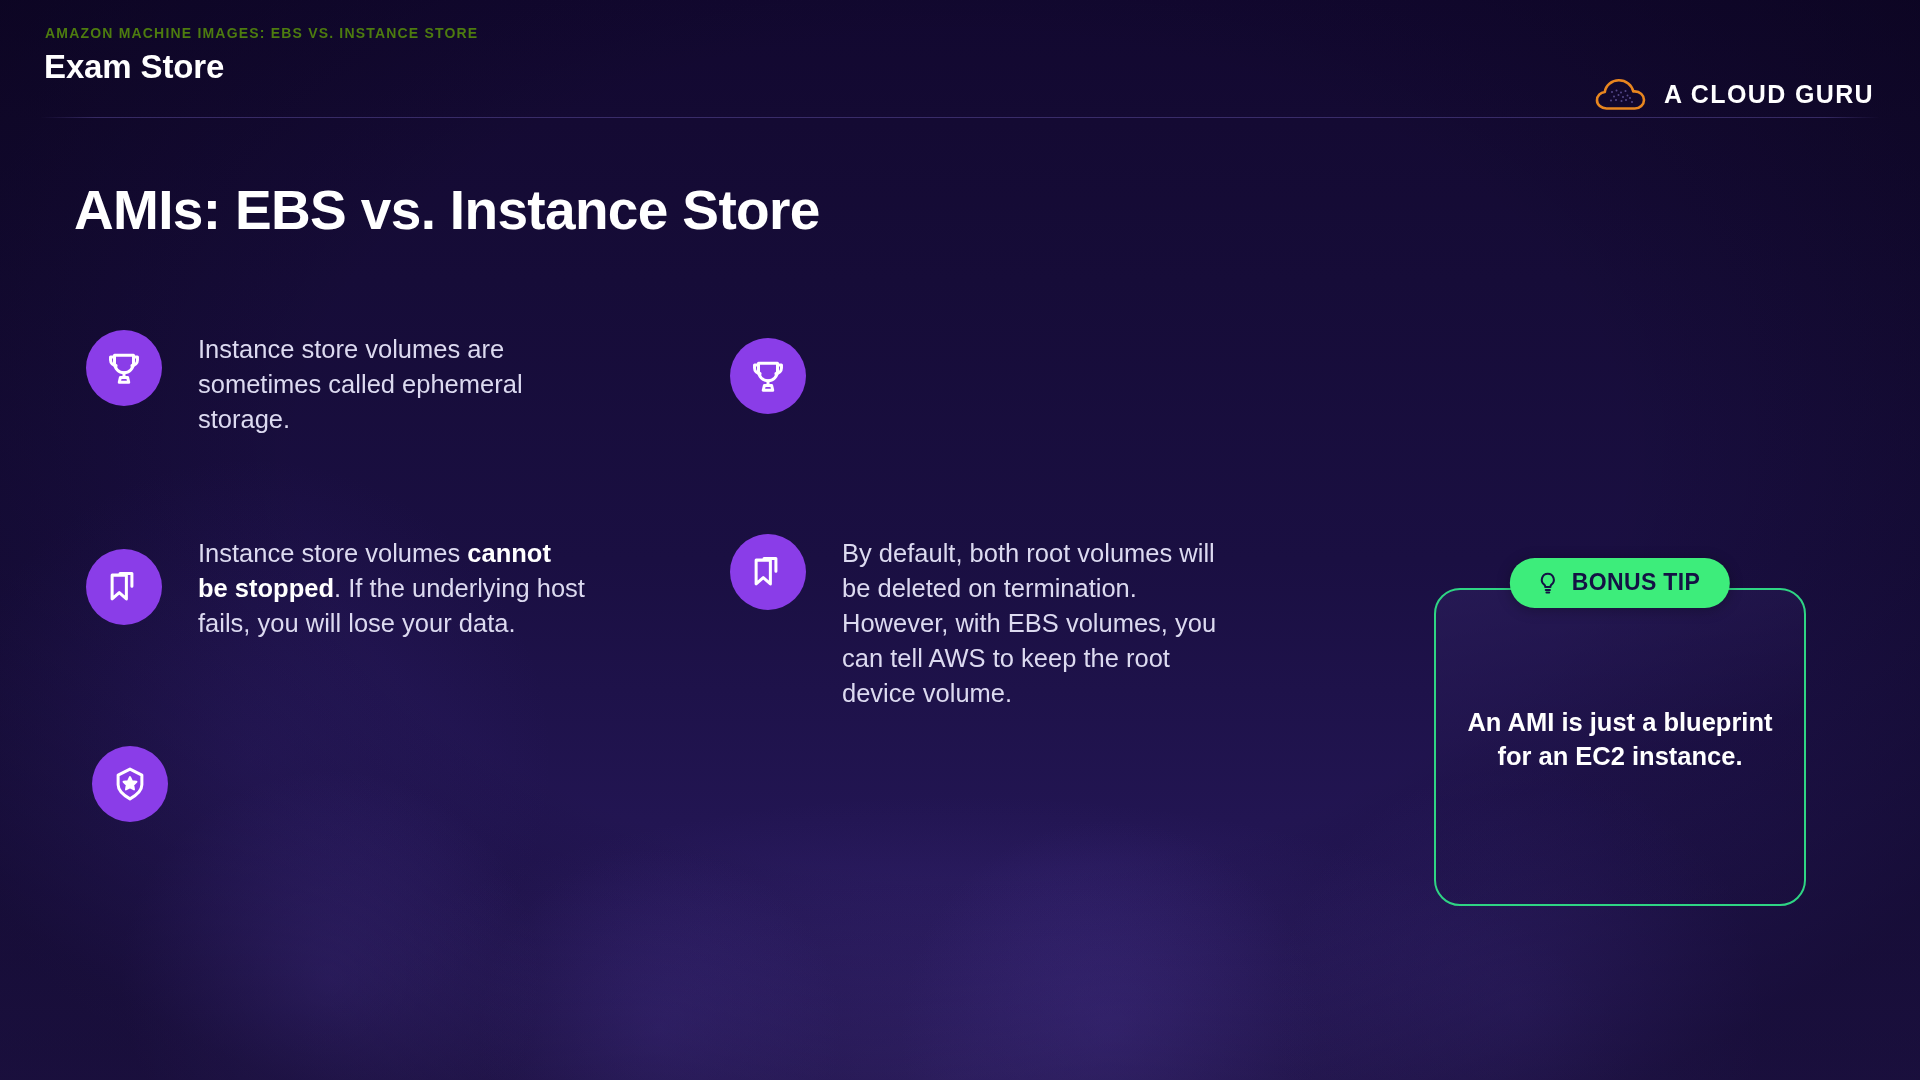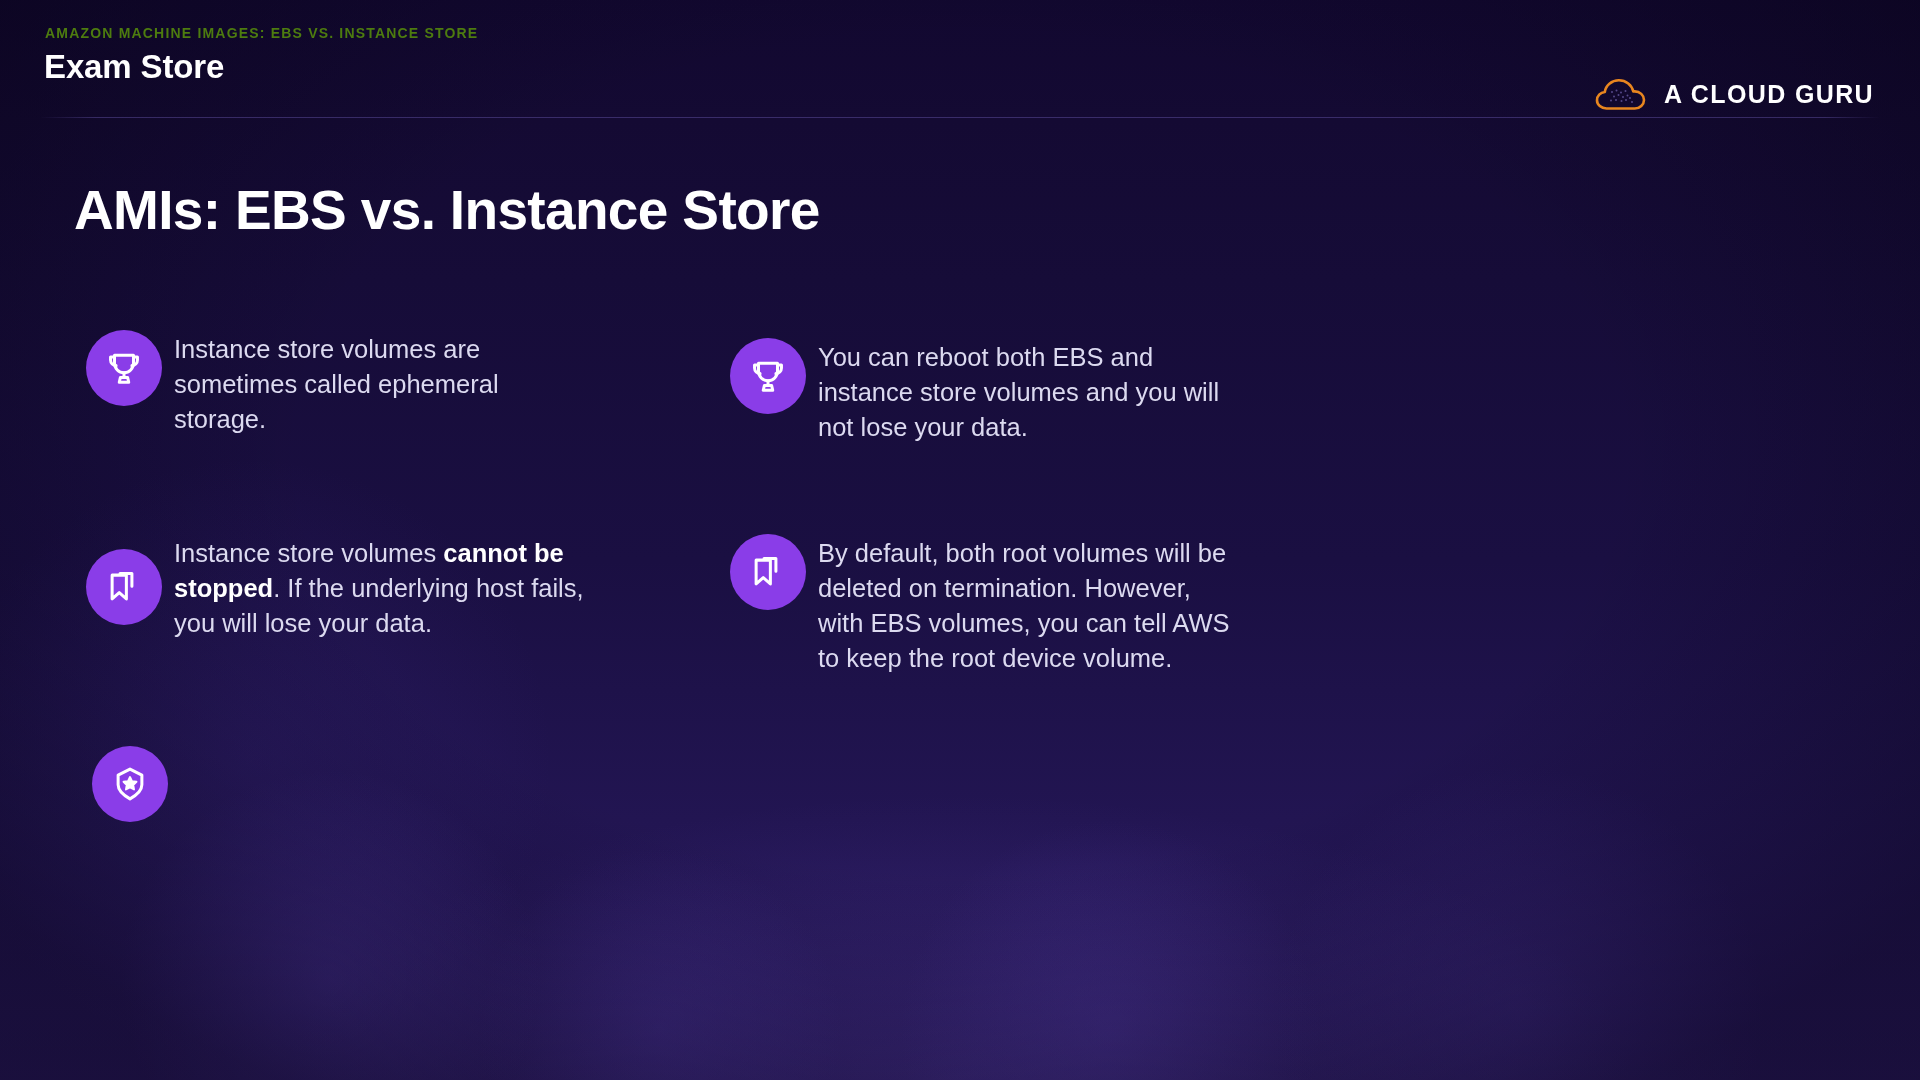--- a/index.html
+++ b/index.html
@@ -94,21 +94,21 @@
     z-index:5;
   }
 
   
   .tips { position:absolute; left:0; top:316px; width:1920px; z-index:5; }
 
   .col { position:absolute; top:0; }
   .col-left  { left:86px;  width:520px; }
   .col-right { left:730px; width:520px; }
 
-  .tip { display:flex; align-items:flex-start; gap:12px; }
+  .tip { display:flex; align-items:flex-start; gap:36px; }
   .tip-left-1 { position:absolute; top:14px;  left:0; width:500px; }
   .tip-left-2 { position:absolute; top:218px; left:0; width:500px;align-items:center; }
   .tip-left-3 { position:absolute; top:430px; left:6px; width:500px; }
   .tip-right-1 { position:absolute; top:22px;  left:0; width:506px; }
   .tip-right-2 { position:absolute; top:218px; left:0; width:506px; }
 
   .tip-icon {
     flex:0 0 auto;
     width:76px; height:76px; border-radius:50%;
     background:#8a3de8;
@@ -249,30 +249,45 @@
       <div class="tip tip-right-1">
         <span class="tip-icon">
           <svg viewBox="0 0 24 24" fill="none" stroke="#ffffff" stroke-width="1.9" stroke-linecap="round" stroke-linejoin="round" aria-hidden="true">
             <path d="M6 4h12v5a6 6 0 0 1-12 0V4z"></path>
             <path d="M6 5H3.5v2A3.5 3.5 0 0 0 7 10.5"></path>
             <path d="M18 5h2.5v2A3.5 3.5 0 0 1 17 10.5"></path>
             <path d="M12 15v3"></path>
             <path d="M9 21h6l-.7-3H9.7L9 21z"></path>
           </svg>
         </span>
-        <div class="tip-text"><span>You can reboot both EBS and instance store volumes and you will not lose your data.</span></div>
       </div>
 
       <div class="tip tip-right-2">
         <span class="tip-icon">
           <svg viewBox="0 0 24 24" fill="none" stroke="#ffffff" stroke-width="1.9" stroke-linecap="round" stroke-linejoin="round" aria-hidden="true">
             <path d="M9.5 3.5h7.5v8"></path>
             <path d="M4.5 4.5h9v15l-4.5-4-4.5 4v-15z"></path>
           </svg>
         </span>
         <div class="tip-text"><span>By default, both root volumes will be deleted on termination. However, with EBS volumes, you can tell AWS to keep the root device volume.</span></div>
       </div>
 
     </div>
   </div>
 
+  <div class="bonus">
+    <div class="bonus-card"></div>
+
+    <div class="bonus-pill">
+      <span>
+        <svg viewBox="0 0 24 24" fill="none" stroke="#141144" stroke-width="2" stroke-linecap="round" stroke-linejoin="round" aria-hidden="true">
+          <path d="M12 2.8a6 6 0 0 0-3.6 10.8c.6.45.95 1.1.95 1.8V16h5.3v-.6c0-.7.35-1.35.95-1.8A6 6 0 0 0 12 2.8z"></path>
+          <path d="M9.9 19h4.2"></path>
+          <path d="M10.6 21.4h2.8"></path>
+        </svg>
+      </span>
+      <span class="bonus-pill-label">BONUS TIP</span>
+    </div>
+
+    <div class="bonus-body">An AMI is just a blueprint for an EC2 instance.</div>
+  </div>
 
 </div>
 
 </body></html>

